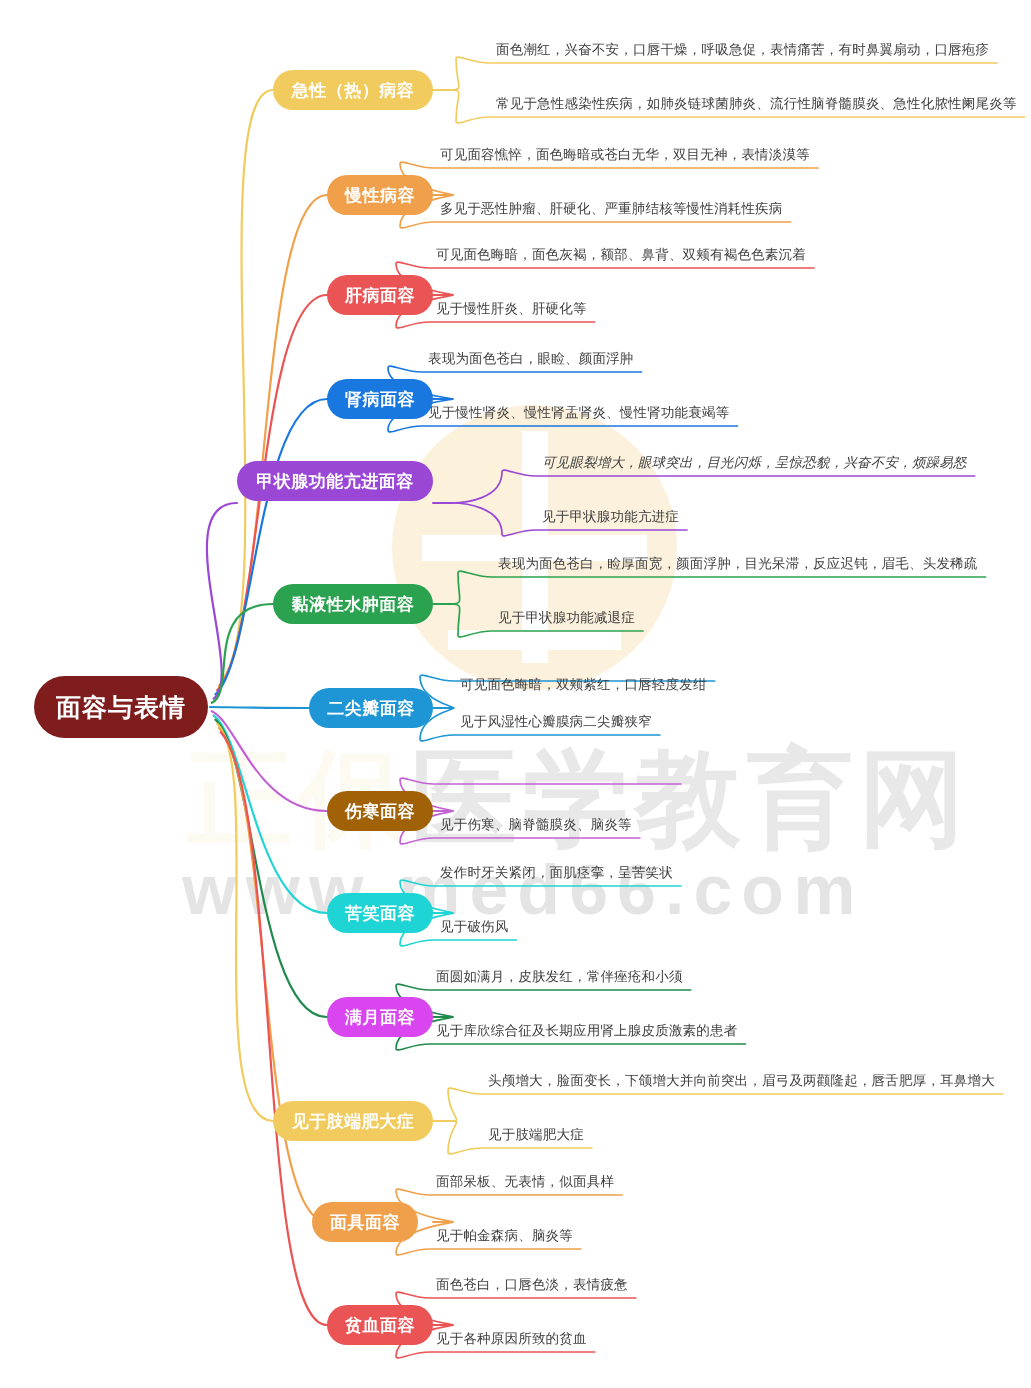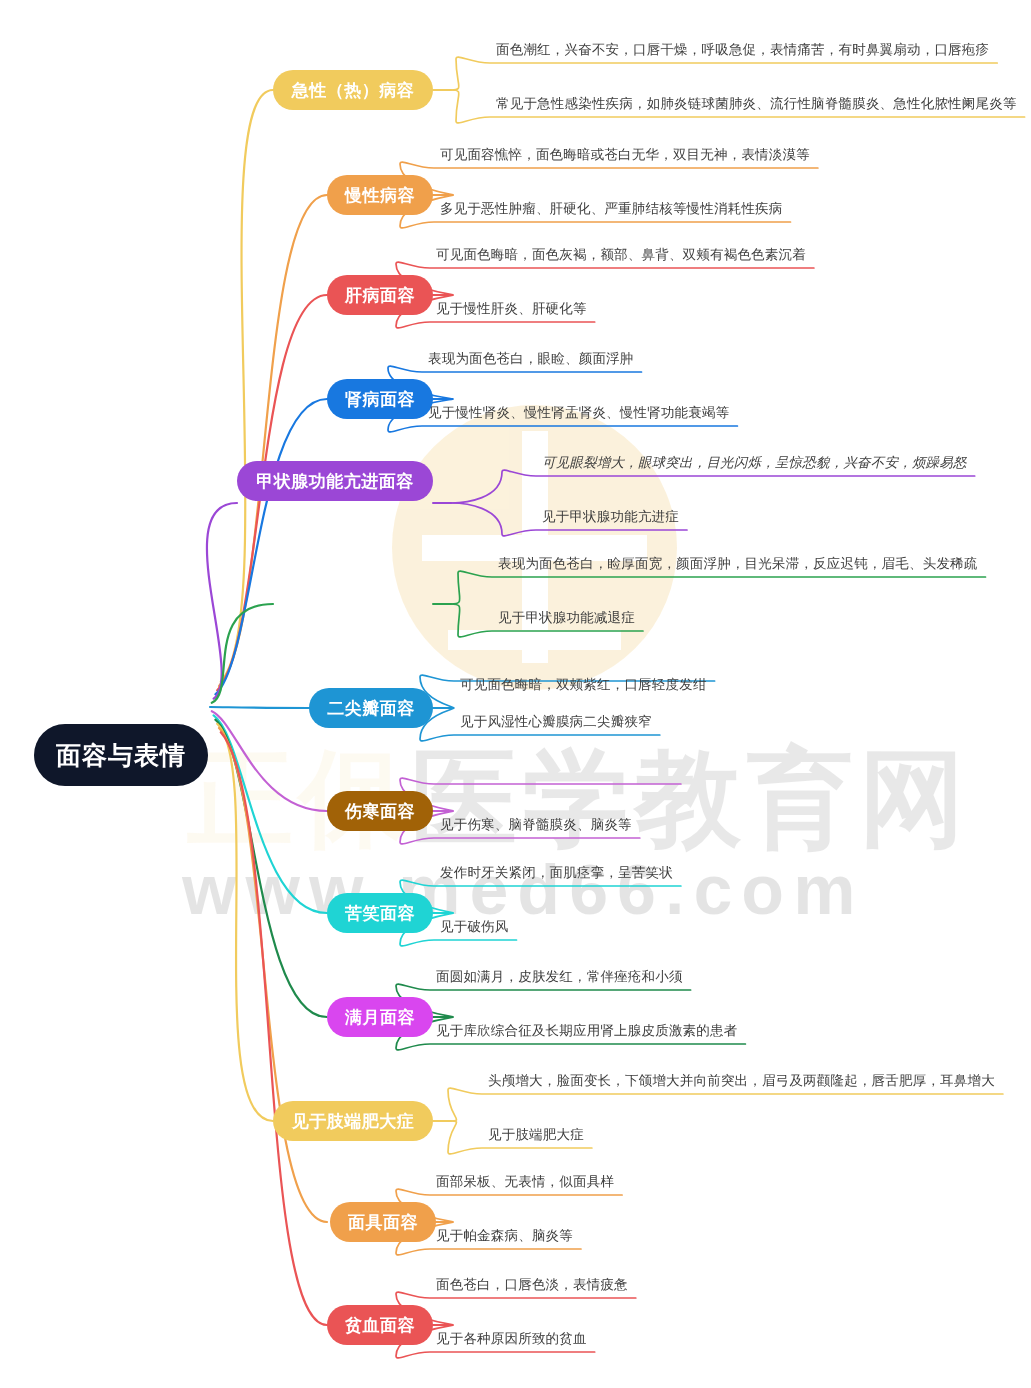--- a/index.html
+++ b/index.html
@@ -176,21 +176,21 @@
       <path d="M 433 1222 L 451 1222" fill="none" stroke="#f0a04b" stroke-width="2" stroke-linecap="round"></path>
       <path d="M 451 1222 C 465 1222, 396 1218, 396 1191 C 396 1185, 410 1195, 430 1195 L 622.109375 1195" fill="none" stroke="#f0a04b" stroke-width="1.7" stroke-linecap="round"></path>
       <path d="M 451 1222 C 465 1222, 396 1226, 396 1253 C 396 1259, 410 1249, 430 1249 L 581 1249" fill="none" stroke="#f0a04b" stroke-width="1.7" stroke-linecap="round"></path>
       <path d="M 220.8 732.2 C 280.8 798.2, 257 1325, 327 1325" fill="none" stroke="#ea5455" stroke-width="2.2" stroke-linecap="round"></path>
       <path d="M 433 1325 L 451 1325" fill="none" stroke="#ea5455" stroke-width="2" stroke-linecap="round"></path>
       <path d="M 451 1325 C 465 1325, 396 1321, 396 1294 C 396 1288, 410 1298, 430 1298 L 635.8125 1298" fill="none" stroke="#ea5455" stroke-width="1.7" stroke-linecap="round"></path>
       <path d="M 451 1325 C 465 1325, 396 1329, 396 1356 C 396 1362, 410 1352, 430 1352 L 594.703125 1352" fill="none" stroke="#ea5455" stroke-width="1.7" stroke-linecap="round"></path>
     </svg>
 
   <div id="nodes">
-    <div class="root-node" style="left: 34px; top: 676px; width: 174px; height: 62px; background: #0f172a; margin-top: 48px;">
+    <div class="root-node" style="left: 34px; top: 676px; width: 174px; height: 62px; background: #7f1d1d;">
       <span>面容与表情</span>
     </div>
   <div class="topic" style="left: 273px; top: 70px; width: 160px; background: rgb(241, 203, 93);">
         <span>急性（热）病容</span>
       </div>
       <div class="leaf" style="left: 496px; top: 37px;">
         <span>面色潮红，兴奋不安，口唇干燥，呼吸急促，表情痛苦，有时鼻翼扇动，口唇疱疹</span>
       </div>
       <div class="leaf" style="left: 496px; top: 91px;">
         <span>常见于急性感染性疾病，如肺炎链球菌肺炎、流行性脑脊髓膜炎、急性化脓性阑尾炎等</span>
@@ -224,20 +224,23 @@
       </div>
       <div class="topic" style="left: 237px; top: 461px; width: 196px; background: rgb(155, 71, 214);">
         <span>甲状腺功能亢进面容</span>
       </div>
       <div class="leaf" style="left: 542px; top: 450px; font-style: italic;">
         <span>可见眼裂增大，眼球突出，目光闪烁，呈惊恐貌，兴奋不安，烦躁易怒</span>
       </div>
       <div class="leaf" style="left: 542px; top: 504px;">
         <span>见于甲状腺功能亢进症</span>
       </div>
+      <div class="topic" style="left: 273px; top: 584px; width: 160px; background: rgb(43, 162, 79);">
+        <span>黏液性水肿面容</span>
+      </div>
       <div class="leaf" style="left: 498px; top: 551px;">
         <span>表现为面色苍白，睑厚面宽，颜面浮肿，目光呆滞，反应迟钝，眉毛、头发稀疏</span>
       </div>
       <div class="leaf" style="left: 498px; top: 605px;">
         <span>见于甲状腺功能减退症</span>
       </div>
       <div class="topic" style="left: 309px; top: 688px; width: 124px; background: rgb(30, 149, 212);">
         <span>二尖瓣面容</span>
       </div>
       <div class="leaf" style="left: 460px; top: 672px;">
@@ -272,21 +275,21 @@
       </div>
       <div class="topic" style="left: 273px; top: 1101px; width: 160px; background: rgb(241, 203, 93);">
         <span>见于肢端肥大症</span>
       </div>
       <div class="leaf" style="left: 488px; top: 1068px;">
         <span>头颅增大，脸面变长，下颌增大并向前突出，眉弓及两颧隆起，唇舌肥厚，耳鼻增大</span>
       </div>
       <div class="leaf" style="left: 488px; top: 1122px;">
         <span>见于肢端肥大症</span>
       </div>
-      <div class="topic" style="left: 330px; top: 1202px; width: 106px; background: rgb(240, 160, 75);">
+      <div class="topic" style="left: 312px; top: 1202px; width: 106px; background: rgb(240, 160, 75);">
         <span>面具面容</span>
       </div>
       <div class="leaf" style="left: 436px; top: 1169px;">
         <span>面部呆板、无表情，似面具样</span>
       </div>
       <div class="leaf" style="left: 436px; top: 1223px;">
         <span>见于帕金森病、脑炎等</span>
       </div>
       <div class="topic" style="left: 327px; top: 1305px; width: 106px; background: rgb(234, 84, 85);">
         <span>贫血面容</span>

